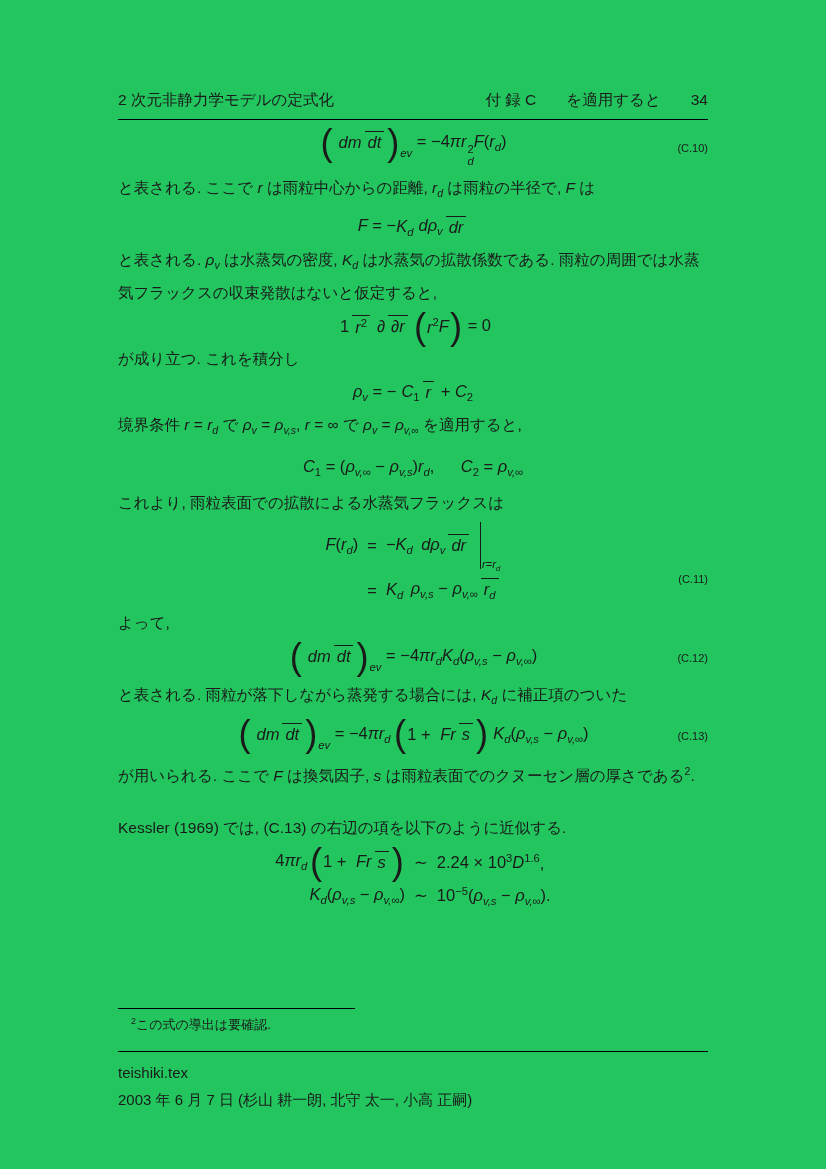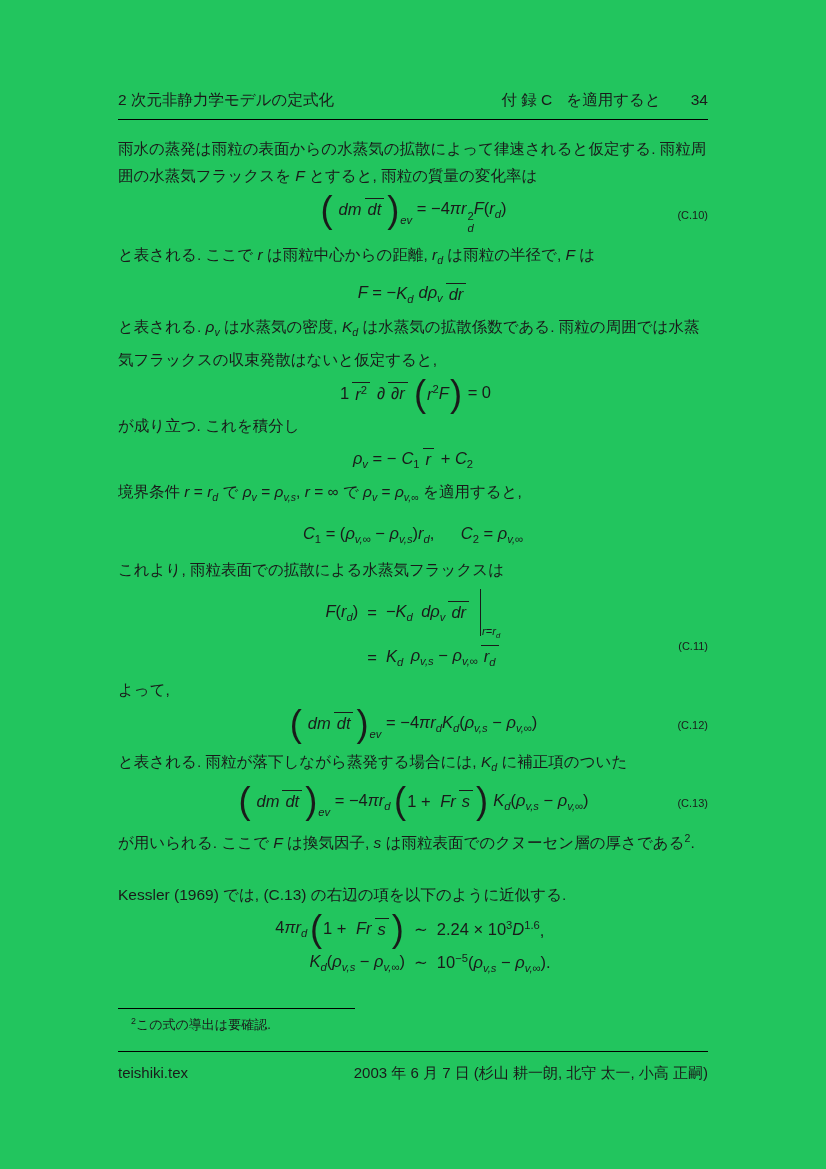--- a/index.html
+++ b/index.html
@@ -7,21 +7,21 @@
     position:relative;width:826px;height:1169px;background:#22c55e;color:#1a1a1a;
     font-family:Liberation Sans, sans-serif;font-size:15.5px;line-height:27px;
     overflow:hidden;
   }
   
   .hdr{
     position:absolute;left:118px;top:86px;width:590px;
     display:flex;align-items:baseline;border-bottom:1.3px solid #000;padding-bottom:6px;
   }
   .hdr-left{flex:1;}
-  .hdr-mid span{margin-left:14px;}
+  .hdr-mid span{margin-left:30px;}
   .hdr-page{margin-left:30px;}
   
   .body{position:absolute;left:118px;top:122px;width:590px;}
   .p{margin:0;}
   .p.first{margin-top:13px;}
   .p.kessler{margin-top:25px;}
   
   .eq{position:relative;text-align:center;margin:6px 0;}
   .eq-c1c2{margin:9px 0;}
   .eqbody{display:inline-block;white-space:nowrap;font-size:16.5px;line-height:1.3;}
@@ -50,35 +50,34 @@
          column-gap:0;row-gap:9px;font-size:16.5px;line-height:1.3;}
   .al-l{text-align:right;justify-self:end;white-space:nowrap;}
   .al-m{padding:0 9px;justify-self:center;}
   .al-r{text-align:left;justify-self:start;white-space:nowrap;}
   
   .fnarea{position:absolute;left:118px;top:1008px;width:590px;}
   .fnrule{width:237px;border-top:1px solid #000;}
   .fn{font-size:13px;line-height:16px;margin:4px 0 0 0;padding-left:13px;}
   .ftr{position:absolute;left:118px;top:1051px;width:590px;}
   .ftrule{border-top:1px solid #000;}
-  .ftrow{display:flex;justify-content:space-between;align-items:baseline;margin-top:7px;font-size:15px;}
+  .ftrow{display:flex;justify-content:space-between;align-items:baseline;margin-top:7px;font-size:15px;flex-direction:column;}
 </style>
 </head>
 <body>
 
 <div class="page">
 
   <div class="hdr">
     <span class="hdr-left">2 次元非静力学モデルの定式化</span>
     <span class="hdr-mid"><span>付 録 C</span><span>を適用すると</span></span>
     <span class="hdr-page">34</span>
   </div>
 
   <div class="body">
-    <p class="p first">雨水の蒸発は雨粒の表面からの水蒸気の拡散によって律速されると仮定する. 雨粒周囲の水蒸気フラックスを <i>F</i> とすると, 雨粒の質量の変化率は</p>
 
     <div class="eq">
       <span class="eqbody"><span class="pwrap"><span class="pgroup">
               <span class="bigp">(</span>
               <span class="pinner"><span class="frac"><span class="fnum"><span class="trun"><span class="mi">dm</span></span></span><span class="fden"><span class="trun"><span class="mi">dt</span></span></span></span></span>
               <span class="bigp">)</span>
             </span><span class="psub mi">ev</span></span><span class="trun"><span class="mn"> = −4</span></span><span class="trun"><span class="mi">π</span></span><span class="trun"><span class="mi">r</span><span class="ss"><span class="mn">2</span><span class="mi">d</span></span></span><span class="trun"><span class="mi">F</span></span><span class="trun"><span class="mn">(</span></span><span class="trun"><span class="mi">r</span><sub class="mi">d</sub></span><span class="trun"><span class="mn">)</span></span></span>
       <span class="eqnum">(C.10)</span>
     </div>
 

